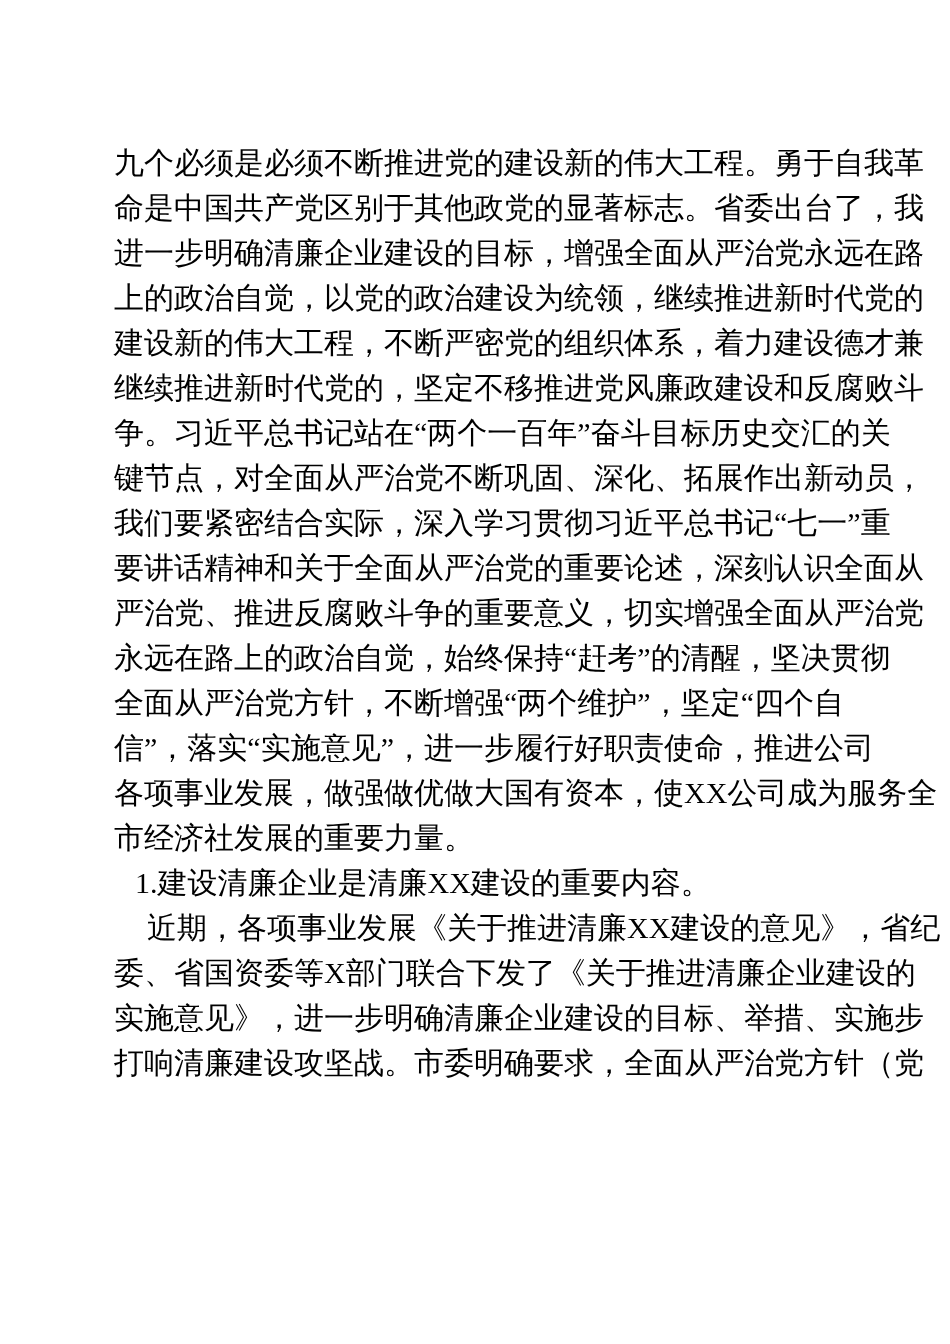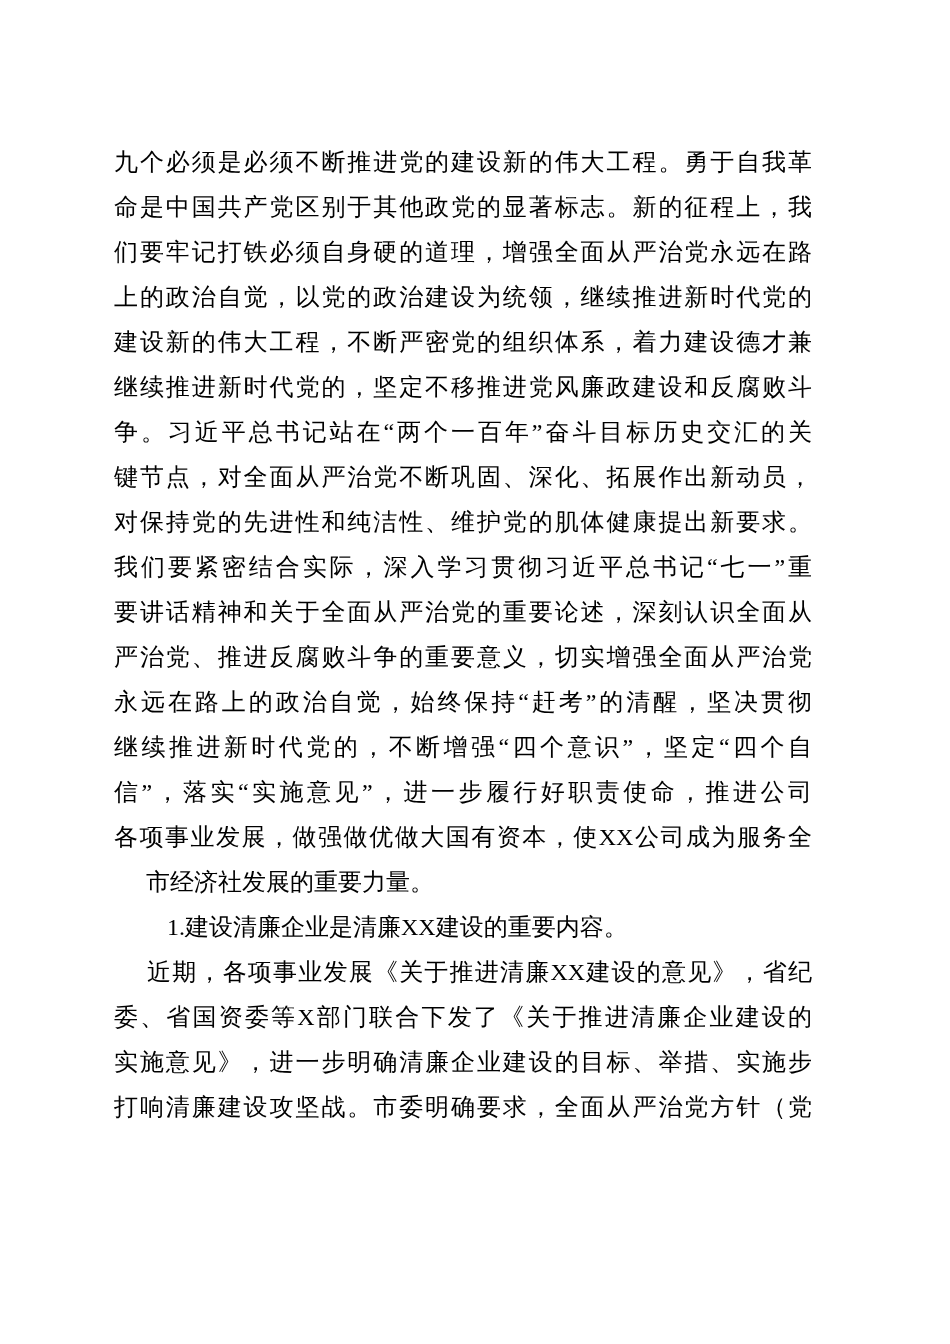--- a/index.html
+++ b/index.html
@@ -15,63 +15,61 @@
     overflow: hidden;
     font-family: "Liberation Serif", serif;
   }
   .text-block {
     position: absolute;
     left: 114px;
     top: 140px;
     width: 698px;
   }
   .line {
-    font-size: 24px;
+    font-size: 30px;
     line-height: 45px;
     height: 45px;
     color: #000000;
     white-space: nowrap;
     text-align: justify;
     text-align-last: justify;
     font-weight: 400;
   }
   
   .para-end {
     text-align-last: left;
     white-space: normal;
-    margin-left: 32px;
   }
   
   .indent-num {
     text-indent: 21px;
   }
   
   .indent-std {
     text-indent: 33px;
   }
 </style>
 </head>
 <body>
 
 <div class="page">
   <div class="text-block">
     <div class="line">九个必须是必须不断推进党的建设新的伟大工程。勇于自我革</div>
-    <div class="line">命是中国共产党区别于其他政党的显著标志。新的征程上，我</div>
-    <div class="line">们要牢记打铁必须自身硬的道理，增强全面从严治党永远在路</div>
+    <div class="line">命是中国共产党区别于其他政党的显著标志。省委出台了，我</div>
+    <div class="line">进一步明确清廉企业建设的目标，增强全面从严治党永远在路</div>
     <div class="line">上的政治自觉，以党的政治建设为统领，继续推进新时代党的</div>
     <div class="line">建设新的伟大工程，不断严密党的组织体系，着力建设德才兼</div>
     <div class="line">继续推进新时代党的，坚定不移推进党风廉政建设和反腐败斗</div>
     <div class="line">争。习近平总书记站在“两个一百年”奋斗目标历史交汇的关</div>
     <div class="line">键节点，对全面从严治党不断巩固、深化、拓展作出新动员，</div>
-    <div class="line">对保持党的先进性和纯洁性、维护党的肌体健康提出新要求。</div>
     <div class="line">我们要紧密结合实际，深入学习贯彻习近平总书记“七一”重</div>
     <div class="line">要讲话精神和关于全面从严治党的重要论述，深刻认识全面从</div>
     <div class="line">严治党、推进反腐败斗争的重要意义，切实增强全面从严治党</div>
     <div class="line">永远在路上的政治自觉，始终保持“赶考”的清醒，坚决贯彻</div>
-    <div class="line">继续推进新时代党的，不断增强“四个意识”，坚定“四个自</div>
+    <div class="line">全面从严治党方针，不断增强“两个维护”，坚定“四个自</div>
     <div class="line">信”，落实“实施意见”，进一步履行好职责使命，推进公司</div>
     <div class="line">各项事业发展，做强做优做大国有资本，使XX公司成为服务全</div>
     <div class="line para-end">市经济社发展的重要力量。</div>
     <div class="line para-end indent-num">1.建设清廉企业是清廉XX建设的重要内容。</div>
     <div class="line indent-std">近期，各项事业发展《关于推进清廉XX建设的意见》，省纪</div>
     <div class="line">委、省国资委等X部门联合下发了《关于推进清廉企业建设的</div>
     <div class="line">实施意见》，进一步明确清廉企业建设的目标、举措、实施步</div>
     <div class="line">打响清廉建设攻坚战。市委明确要求，全面从严治党方针（党</div>
   </div>
 </div>

